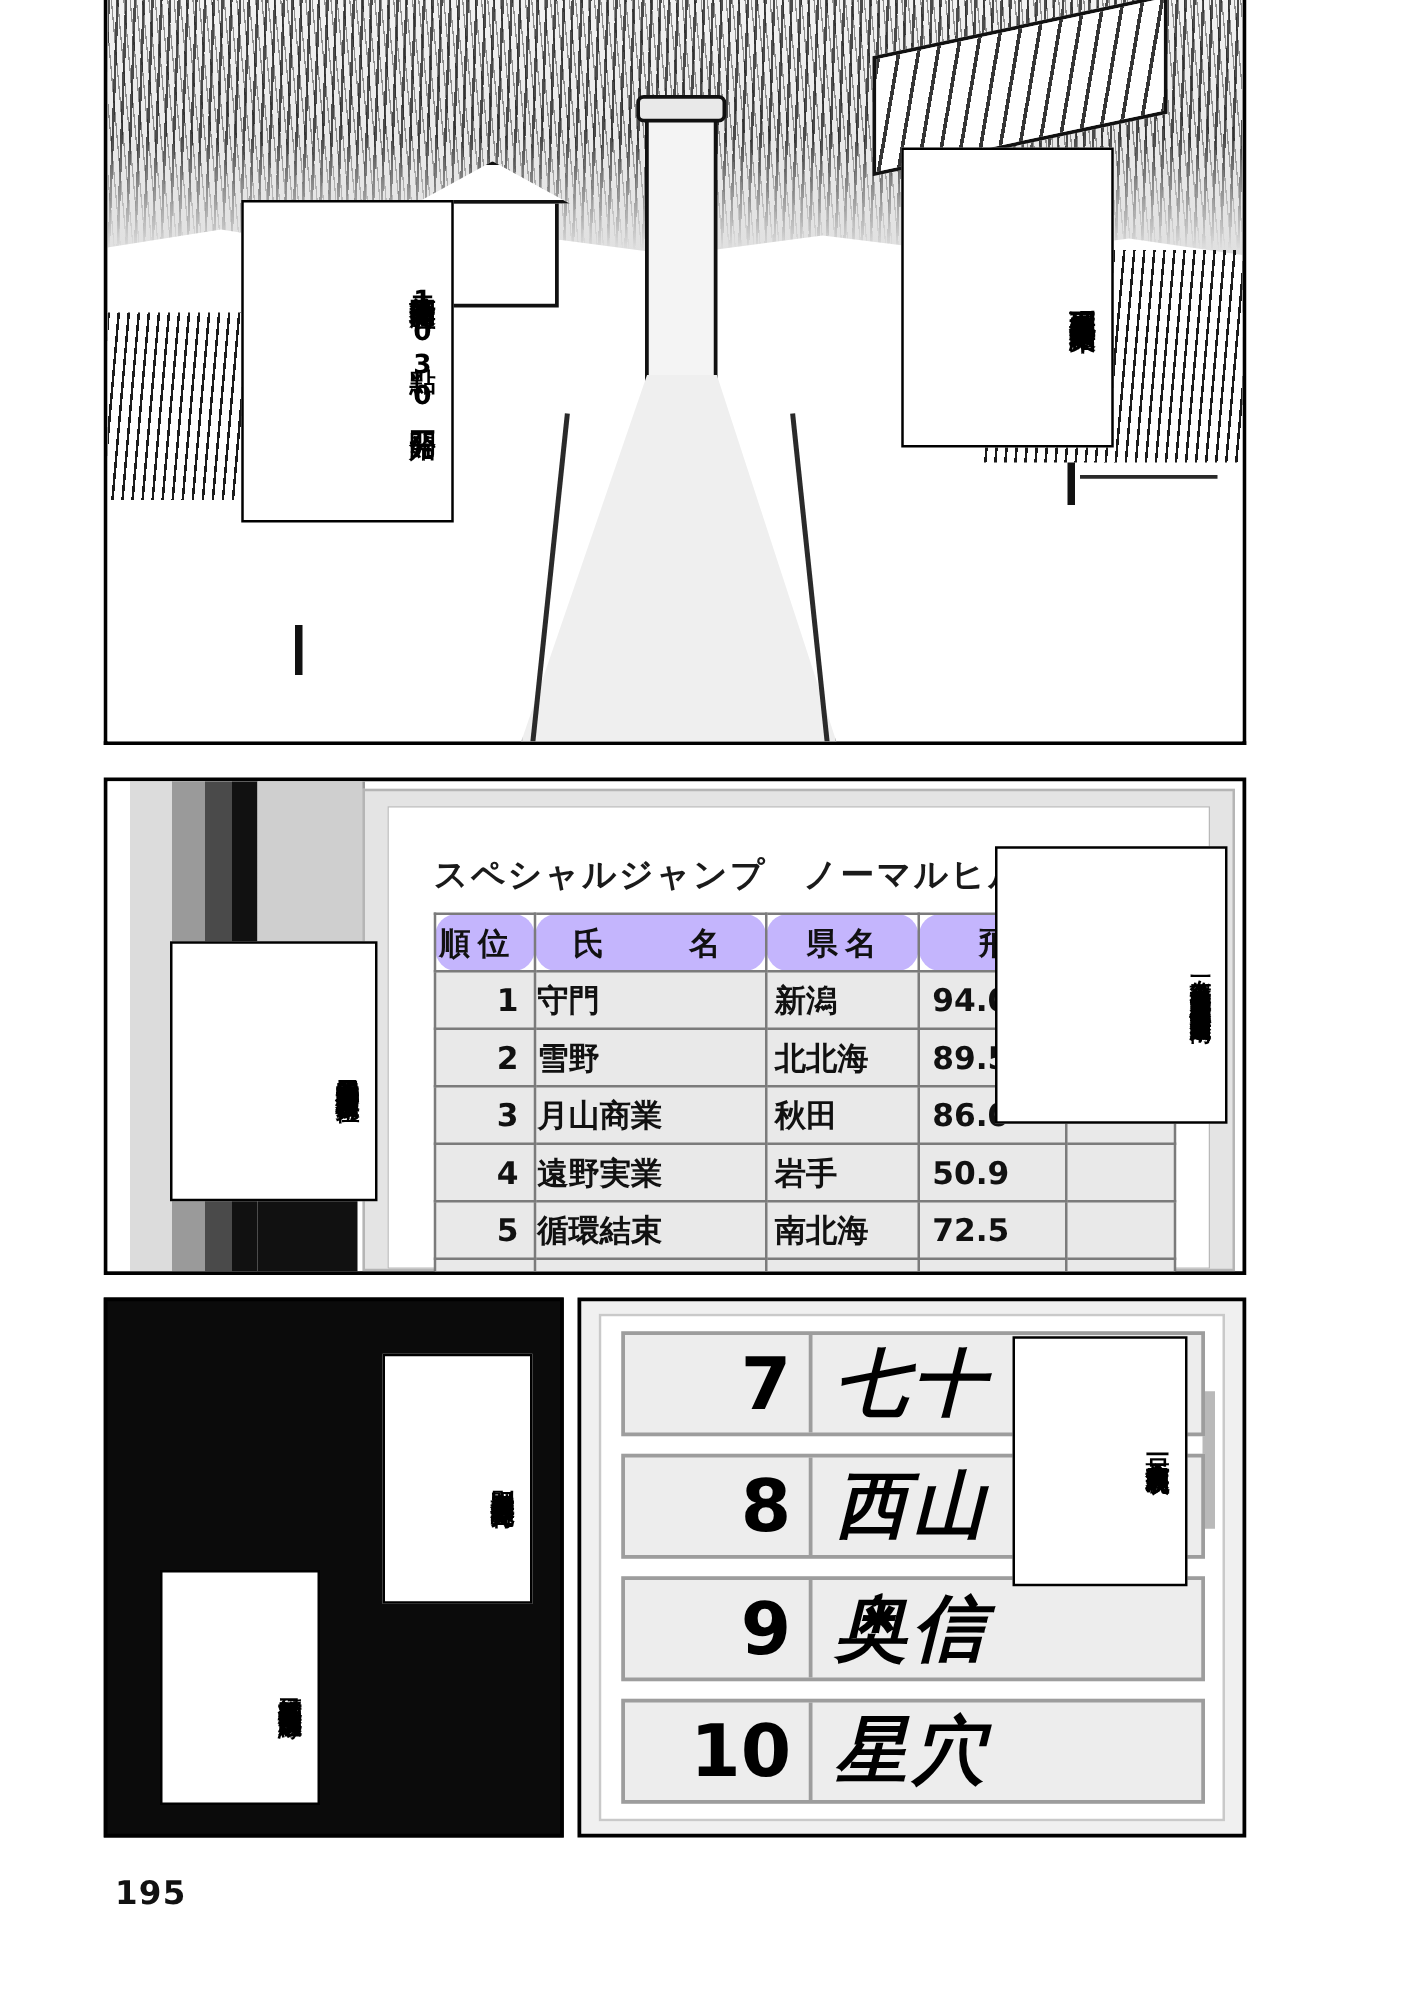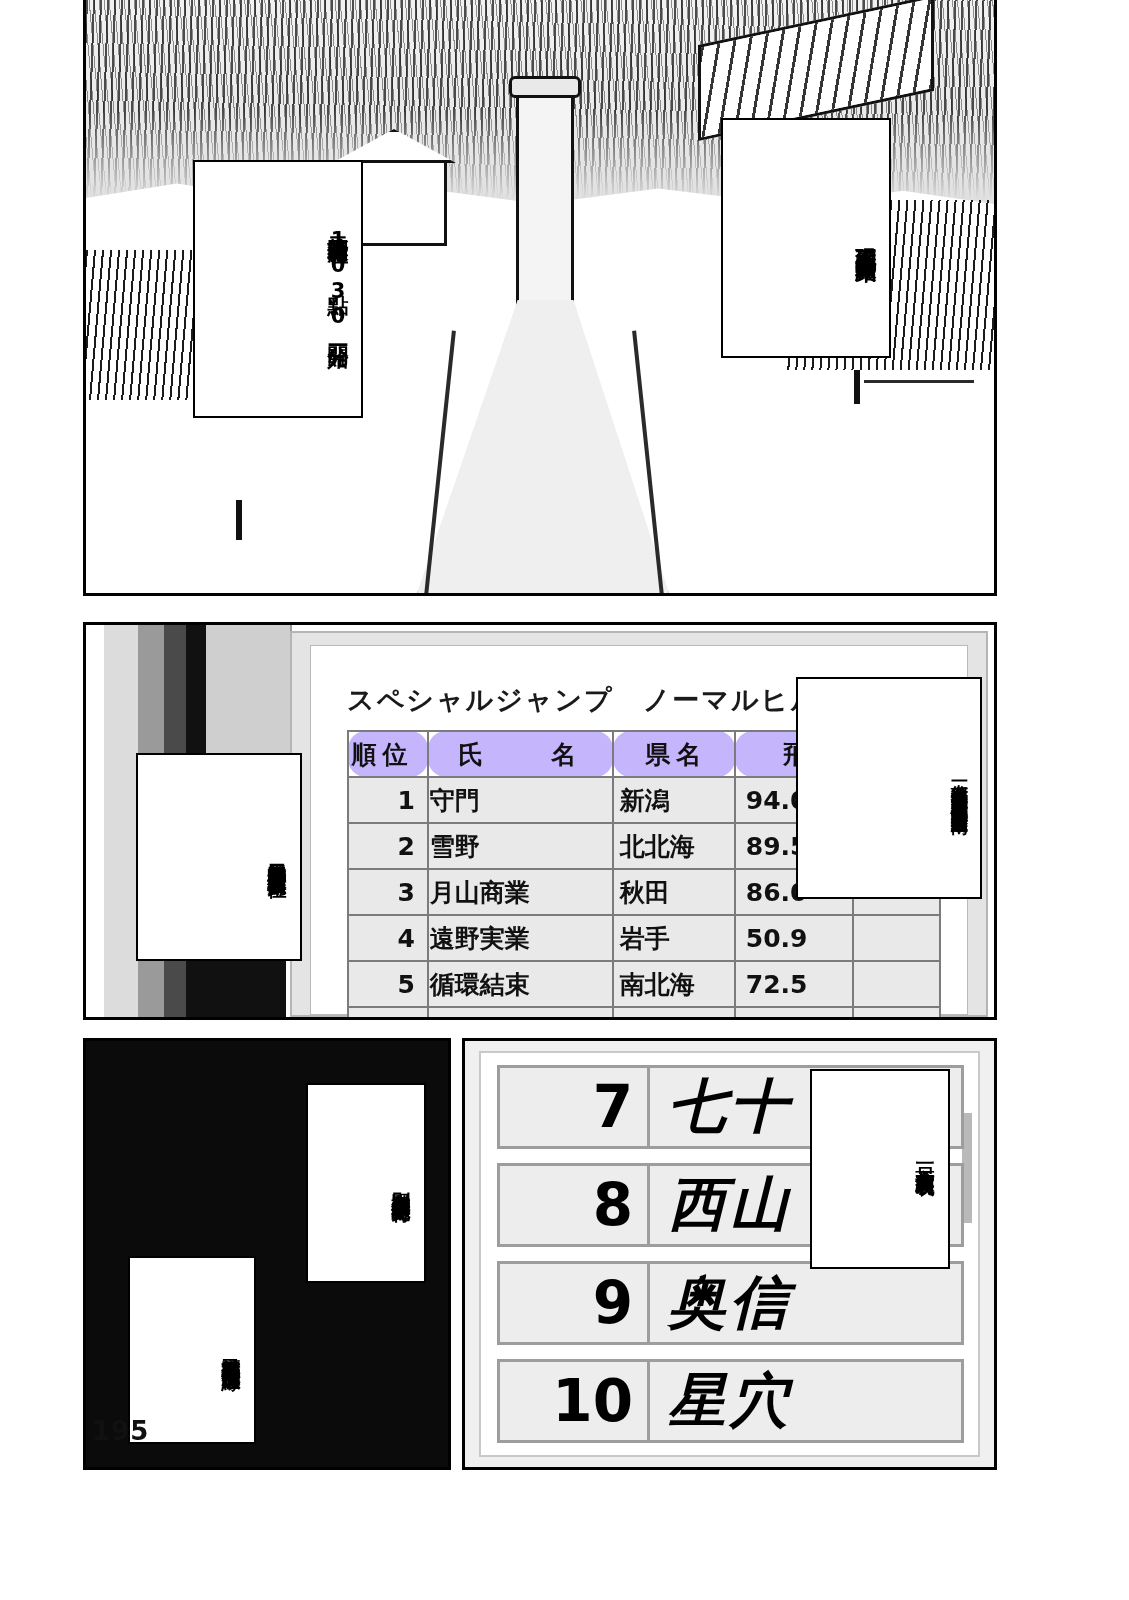--- a/index.html
+++ b/index.html
@@ -73,21 +73,21 @@
   
   #panel4{left:462px;top:1038px;width:535px;height:432px;background:#f0f0f0;}
   .p4-inner{position:absolute;left:14px;top:10px;right:14px;bottom:10px;background:#fff;border:2px solid #c9c9c9;}
   .bigrow{position:absolute;left:16px;right:14px;height:78px;border:3px solid #9d9d9d;background:#ededed;display:flex;align-items:center;}
   .bigrow .num{width:150px;text-align:right;padding-right:14px;font-size:58px;font-weight:700;
      font-family:"DejaVu Sans","Liberation Sans",sans-serif;border-right:3px solid #9d9d9d;height:100%;
      display:flex;align-items:center;justify-content:flex-end;box-sizing:border-box;}
   .bigrow .nm{flex:1;padding-left:18px;font-size:58px;font-weight:700;letter-spacing:4px;white-space:nowrap;overflow:hidden;font-style:italic;}
   .p4-scroll{position:absolute;right:6px;top:60px;width:10px;height:110px;background:#b9b9b9;}
 
-  .pageno{position:absolute;left:92px;top:1416px;font-size:26px;font-weight:700;letter-spacing:1px;color:#111;}
+  .pageno{position:absolute;left:92px;top:1500px;font-size:26px;font-weight:700;letter-spacing:1px;color:#111;}
 </style>
 </head>
 <body>
 
 <div class="page">
 
   <div class="panel" id="panel1">
     <div class="sky"></div>
     <div class="treeline"></div>
     <div class="ridge"></div>

